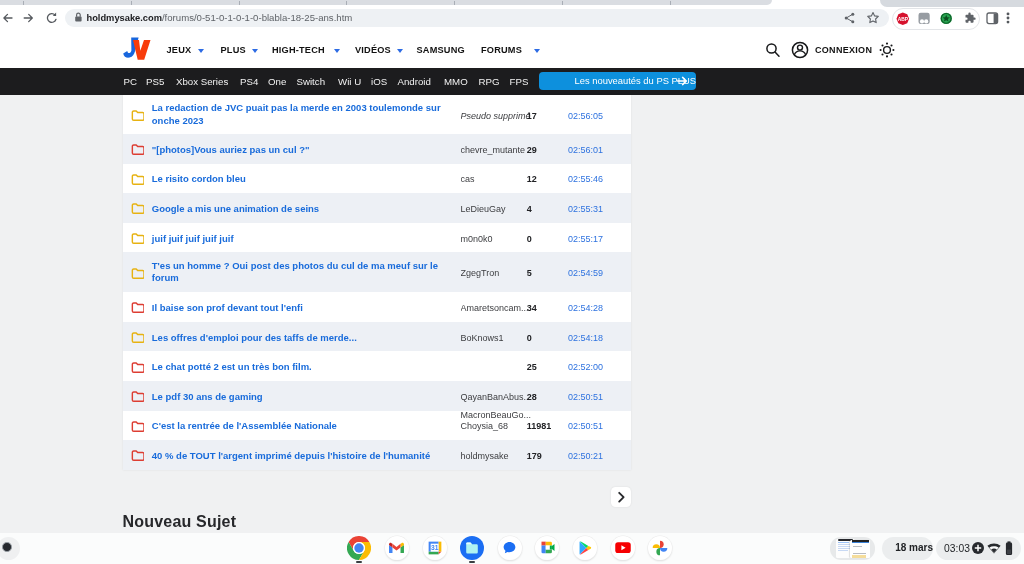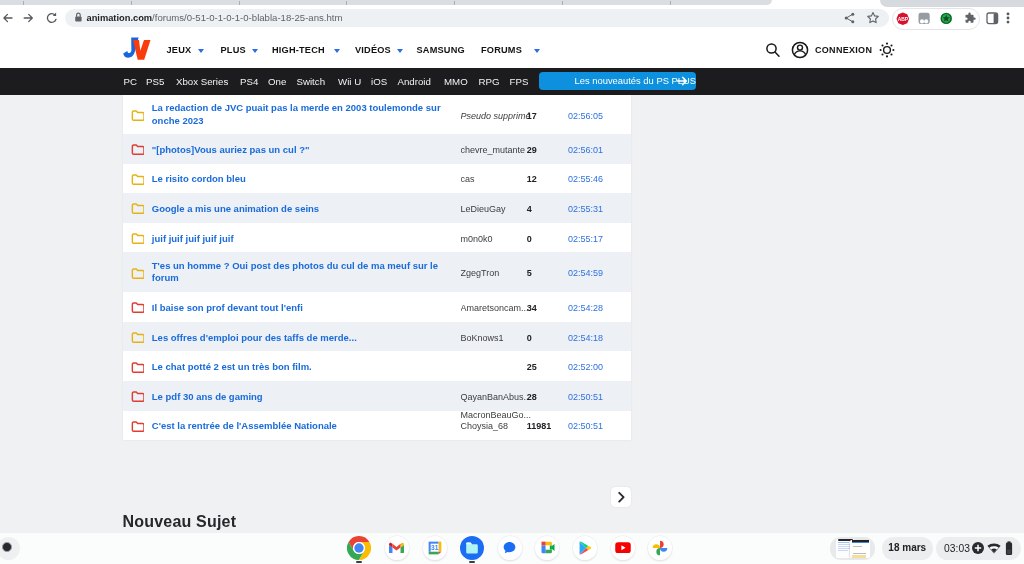--- a/index.html
+++ b/index.html
@@ -94,21 +94,21 @@
   <g stroke="#5f6368" stroke-width="1.3" fill="none">
     <rect x="987" y="13" width="10.6" height="10.6" rx="2"></rect>
   </g>
   <path d="M993.6 13.6h2.4a1.4 1.4 0 0 1 1.4 1.4v7.6a1.4 1.4 0 0 1-1.4 1.4h-2.4z" fill="#5f6368"></path>
   <g fill="#54585d">
     <circle cx="1008" cy="13.9" r="1.45"></circle>
       <circle cx="1008" cy="18" r="1.45"></circle>
       <circle cx="1008" cy="22.1" r="1.45"></circle>
   </g>
 </svg>
-<div class="abs" id="urltext"><span style="font-weight:bold;font-size:9.3px">animation.com</span><span class="g">/forums/0-51-0-1-0-1-0-blabla-18-25-ans.htm</span></div>
+<div class="abs" id="urltext"><span style="font-weight:bold;font-size:9.3px">holdmysake.com</span><span class="g">/forums/0-51-0-1-0-1-0-blabla-18-25-ans.htm</span></div>
 
 <div class="abs" id="sitehead">
   <svg class="abs" style="left:122.5px;top:7.2px" width="28" height="24" viewBox="0 0 28 24">
     <path fill="#1866dd" d="M8.2 0.5 L15.6 0.5 L12.1 14 C11.3 17.4 9.6 19.9 6.6 20.6 C3.4 21.3 0.7 19.4 0.2 16.4 L4.3 13.9 C4.5 15.4 5.3 16.2 6.4 16 C7.4 15.8 8 14.9 8.4 13.4 Z"></path>
     <path fill="#f83c0b" d="M10 3 L16 3 L17.3 13.8 L21 3 L27.5 3 L21.2 22.7 L14.7 22.7 Z"></path>
   </svg>
   <span class="mitem" style="left:166.5px">JEUX</span>
     <span class="tri" style="left:197.5px"></span>
   <span class="mitem" style="left:220.5px">PLUS</span>
     <span class="tri" style="left:251.5px"></span>
@@ -255,20 +255,29 @@
 </div>
 <div class="row" style="height:29.55px">
 <svg class="ficon" style="top:9.1px" viewBox="0 0 16 14">
         <path d="M1.6 3.4a1.6 1.6 0 0 1 1.6-1.6h3l1.7 1.9h5.9a1.6 1.6 0 0 1 1.6 1.6v6a1.6 1.6 0 0 1-1.6 1.6H3.2a1.6 1.6 0 0 1-1.6-1.6z" fill="none" stroke="#dd3d32" stroke-width="1.7" stroke-linejoin="round"></path>
       </svg>
 <div class="title" style="top:9.73px">C'est la rentrée de l'Assemblée Nationale</div>
 <div class="auth" style="top:9.73px;">Choysia_68</div>
 <div class="cnt" style="top:9.73px">11981</div>
 <div class="tim" style="top:9.73px">02:50:51</div>
 </div>
+<div class="row alt" style="height:29.55px">
+<svg class="ficon" style="top:9.1px" viewBox="0 0 16 14">
+        <path d="M1.6 3.4a1.6 1.6 0 0 1 1.6-1.6h3l1.7 1.9h5.9a1.6 1.6 0 0 1 1.6 1.6v6a1.6 1.6 0 0 1-1.6 1.6H3.2a1.6 1.6 0 0 1-1.6-1.6z" fill="none" stroke="#dd3d32" stroke-width="1.7" stroke-linejoin="round"></path>
+      </svg>
+<div class="title" style="top:9.73px">40 % de TOUT l'argent imprimé depuis l'histoire de l'humanité</div>
+<div class="auth" style="top:9.73px;">holdmysake</div>
+<div class="cnt" style="top:9.73px">179</div>
+<div class="tim" style="top:9.73px">02:50:21</div>
+</div>
 </div>
 <div class="abs" id="pagebtn"><svg width="20" height="20.5" viewBox="0 0 20 20.5">
       <path d="M8.2 5.8l4.4 4.4-4.4 4.4" fill="none" stroke="#292b2e" stroke-width="1.9" stroke-linecap="round" stroke-linejoin="round"></path>
     </svg></div>
 <div class="abs" id="nouveau">Nouveau Sujet</div>
 
 <div class="abs" id="shelf">
 
   <div class="abs" style="left:-3px;top:4.5px;width:23px;height:23px;border-radius:50%;background:#eff0f1;"></div>
   <div class="abs" style="left:2.1px;top:9.7px;width:9.6px;height:9.6px;border-radius:50%;background:#26292e;border:1.7px solid #989ea5;"></div>
@@ -376,21 +385,21 @@
     </div>
     <div class="abs" style="left:20px;top:3.5px;width:20px;height:18px;background:#fff;border-radius:1.5px;box-shadow:-1px 0 1px rgba(0,0,0,.12)">
       <div class="abs" style="left:1.5px;top:0;width:17px;height:2.2px;background:#222"></div>
       <div class="abs" style="left:1.5px;top:2.2px;width:17px;height:1.2px;background:#3b82d8"></div>
       <div class="abs" style="left:2.5px;top:6px;width:9px;height:.8px;background:#b9bcc2"></div>
       <div class="abs" style="left:2.5px;top:13.4px;width:13px;height:.8px;background:#b9bcc2"></div>
       <div class="abs" style="left:1.5px;top:15.2px;width:14px;height:2.4px;background:#f5dd9b"></div>
     </div>
   </div>
 
-  <div class="pill" style="left:881.5px;top:4.5px;width:51.5px;height:22.5px;text-align:center;font-size:10px;font-weight:bold;color:#202225;line-height:22.5px">18 mars</div>
+  <div class="pill" style="left:881.5px;top:4.5px;width:51.5px;height:22.5px;text-align:right;font-size:10px;font-weight:bold;color:#202225;line-height:22.5px">18 mars</div>
 
   <div class="pill" style="left:936px;top:4px;width:85px;height:23.5px"></div>
   <div class="abs" style="left:941px;top:4px;width:32px;font-size:10.3px;color:#1d2023;line-height:23.5px;text-align:center">03:03</div>
   <svg class="abs" style="left:972px;top:9.7px" width="12" height="12" viewBox="0 0 12 12">
     <circle cx="6" cy="6" r="6" fill="#272a2e"></circle>
     <path d="M6 2.8v6.4M2.8 6h6.4" stroke="#fff" stroke-width="1.5"></path>
   </svg>
   <svg class="abs" style="left:987px;top:10px" width="14" height="11" viewBox="0 0 14 11">
     <path d="M7 10.6L0.4 2.8A10.3 10.3 0 0 1 7 0.4a10.3 10.3 0 0 1 6.6 2.4z" fill="#272a2e"></path>
     <path d="M7 3.2c1.7 0 3.3.5 4.6 1.4L7 10 2.4 4.6A8 8 0 0 1 7 3.2z" fill="#fbfcfc"></path>

